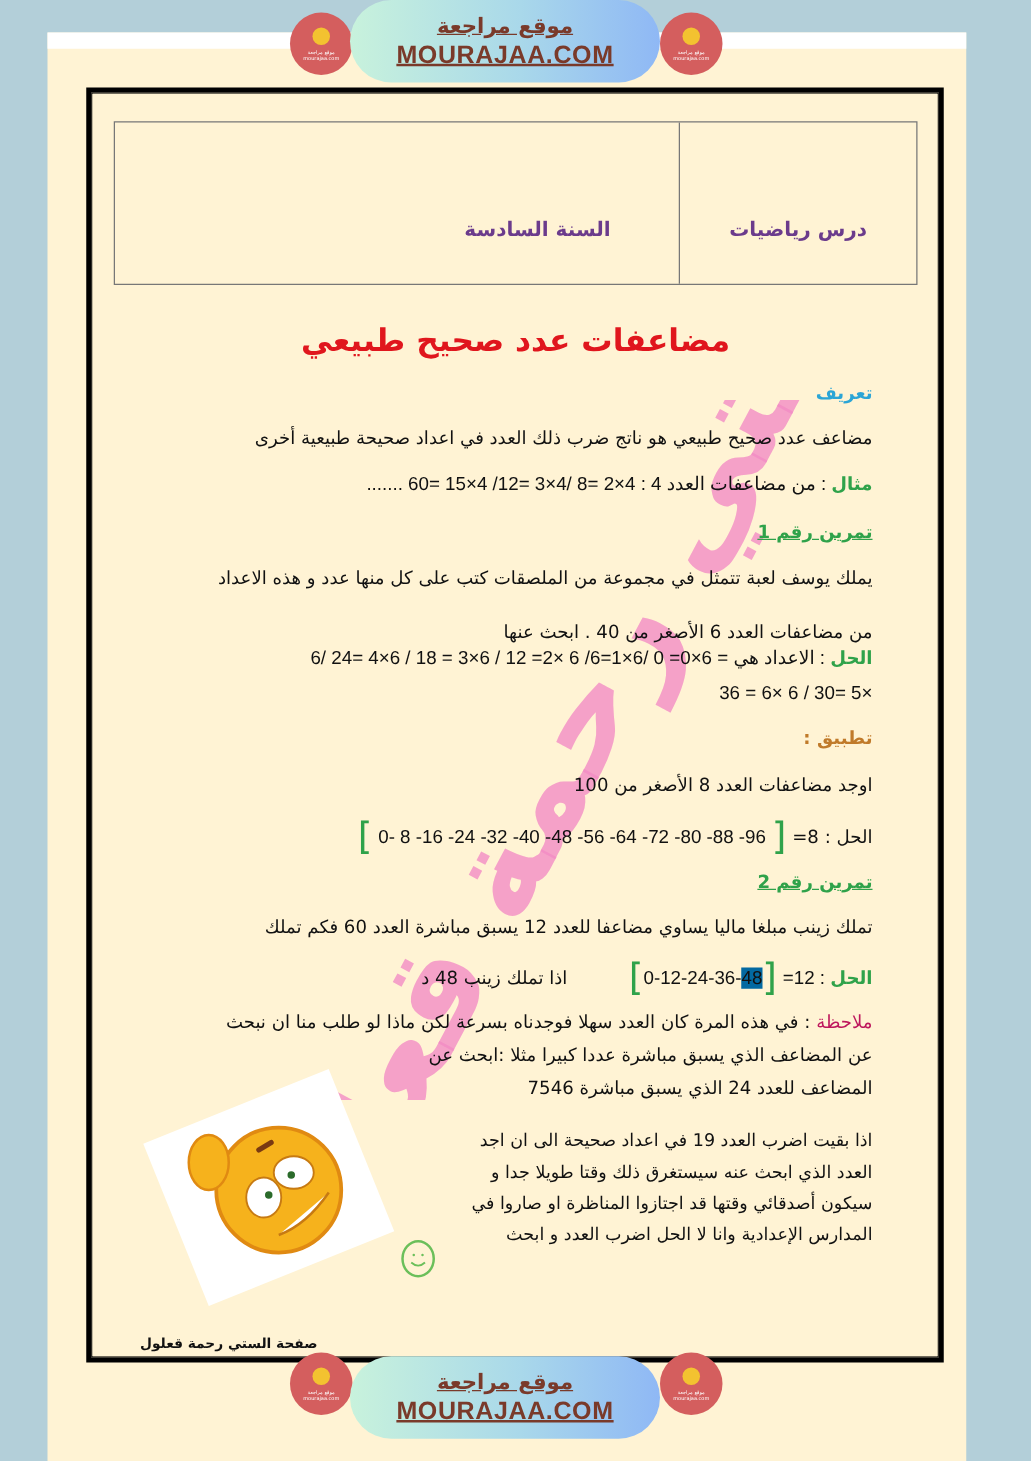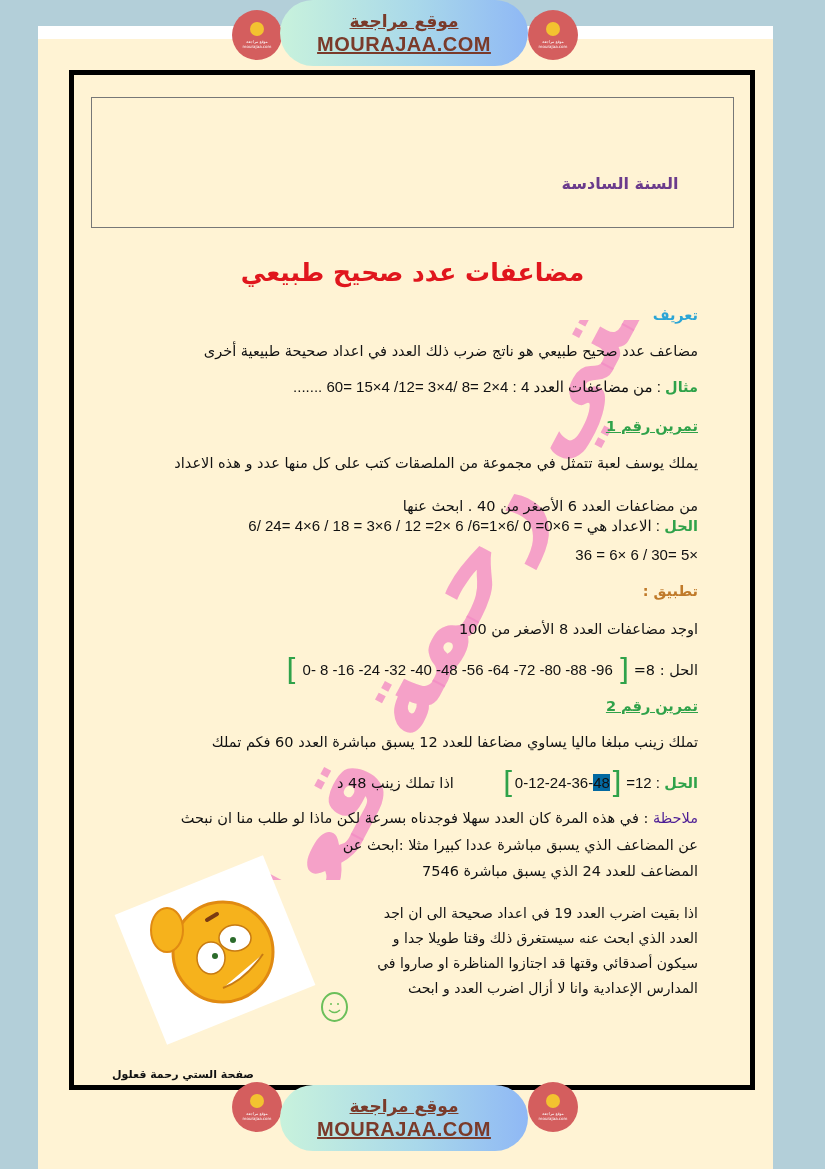--- a/index.html
+++ b/index.html
@@ -67,21 +67,21 @@
   .rtl { direction: rtl; text-align: right; }
   .line { position: absolute; right: 127px; font-size: 14.5px; color: #111; white-space: nowrap; }
   .title {
     position: absolute; left: 0; width: 825px; top: 258px; text-align: center;
     font-size: 25px; font-weight: bold; color: #e0161d; direction: rtl;
   }
   .h-blue { color: #2ba5d6; font-weight: bold; }
   .h-green { color: #2fa24a; font-weight: bold; }
   .h-green-u { color: #2fa24a; font-weight: bold; text-decoration: underline; }
   .h-orange { color: #c07a2a; font-weight: bold; }
-  .h-pink { color: #4c1d95; margin-top: 24px; }
+  .h-pink { color: #be185d; margin-top: 24px; }
   .num { font-family: Liberation Sans, sans-serif; font-size: 15px; text-align: right; }
   .brace { color: #2fa24a; font-size: 30px; font-weight: normal; vertical-align: -5px; }
   .hl { background: #0369a1; }
   .watermark {
     position: absolute; left: 150px; top: 320px; width: 560px; height: 560px;
     pointer-events: none; z-index: 1;
   }
   .emoji-card {
     position: absolute; left: 135px; top: 880px; width: 160px; height: 140px;
     background: #fff; transform: rotate(-22deg); z-index: 2;
@@ -111,20 +111,23 @@
   <div class="ar">موقع مراجعة</div>
   <div class="en">MOURAJAA.COM</div>
 </div>
 <div class="badge" style="left:528px; top:10px;">
   <div class="dot"></div>
   <div class="tiny">موقع مراجعة</div>
   <div class="tiny">mourajaa.com</div>
 </div>
 
 <div class="hdr-table">
+  <div class="hdr-cell" style="width:190px;">
+    <div class="t">درس رياضيات</div>
+  </div>
   <div class="hdr-cell" style="width:226px;">
     <div class="t">السنة السادسة</div>
   </div>
 </div>
 
 <svg class="watermark" viewBox="0 0 560 560">
   <text x="330" y="300" transform="rotate(-62 330 300)" text-anchor="middle" font-family="DejaVu Sans, sans-serif" font-size="108" font-weight="bold" fill="#f28cc4" fill-opacity="0.8" direction="rtl">الستي رحمة قعلول</text>
 </svg>
 
 <div class="title content">مضاعفات عدد صحيح طبيعي</div>
@@ -172,21 +175,21 @@
 
 <div class="line rtl content" style="top:810px;">
   <span class="h-pink">ملاحظة</span><span> : في هذه المرة كان العدد سهلا فوجدناه بسرعة لكن ماذا لو طلب منا ان نبحث</span>
 </div>
 <div class="line rtl content" style="top:837px;">عن المضاعف الذي يسبق مباشرة عددا كبيرا مثلا  :ابحث عن</div>
 <div class="line rtl content" style="top:863px;">المضاعف للعدد 24 الذي يسبق مباشرة 7546</div>
 
 <div class="line rtl content" style="top:905px; font-size:14px;">اذا بقيت اضرب العدد 19 في  اعداد صحيحة الى ان اجد</div>
 <div class="line rtl content" style="top:930px; font-size:14px;">العدد الذي ابحث عنه سيستغرق ذلك وقتا طويلا جدا و</div>
 <div class="line rtl content" style="top:955px; font-size:14px;">سيكون أصدقائي وقتها قد اجتازوا المناظرة او صاروا في</div>
-<div class="line rtl content" style="top:980px; font-size:14px;">المدارس الإعدادية وانا لا أزال اضرب العدد و ابحث</div>
+<div class="line rtl content" style="top:980px; font-size:14px;">المدارس الإعدادية وانا لا الحل اضرب العدد و ابحث</div>
 
 <div class="emoji-card"></div>
 <svg style="position:absolute; left:145px; top:880px; z-index:3;" width="140" height="140" viewBox="0 0 140 140">
   <circle cx="78" cy="72" r="50" fill="#f6b21c" stroke="#e08a12" stroke-width="3"></circle>
   <ellipse cx="22" cy="50" rx="16" ry="22" fill="#f6b21c" stroke="#e08a12" stroke-width="2"></ellipse>
   <ellipse cx="90" cy="58" rx="16" ry="13" fill="#fff" stroke="#c77a12" stroke-width="1.5"></ellipse>
   <ellipse cx="66" cy="78" rx="14" ry="16" fill="#fff" stroke="#c77a12" stroke-width="1.5"></ellipse>
   <circle cx="88" cy="60" r="3" fill="#2b6b2b"></circle>
   <circle cx="70" cy="76" r="3" fill="#2b6b2b"></circle>
   <path d="M62 40 l10 -6" stroke="#7a3a12" stroke-width="4" stroke-linecap="round"></path>

